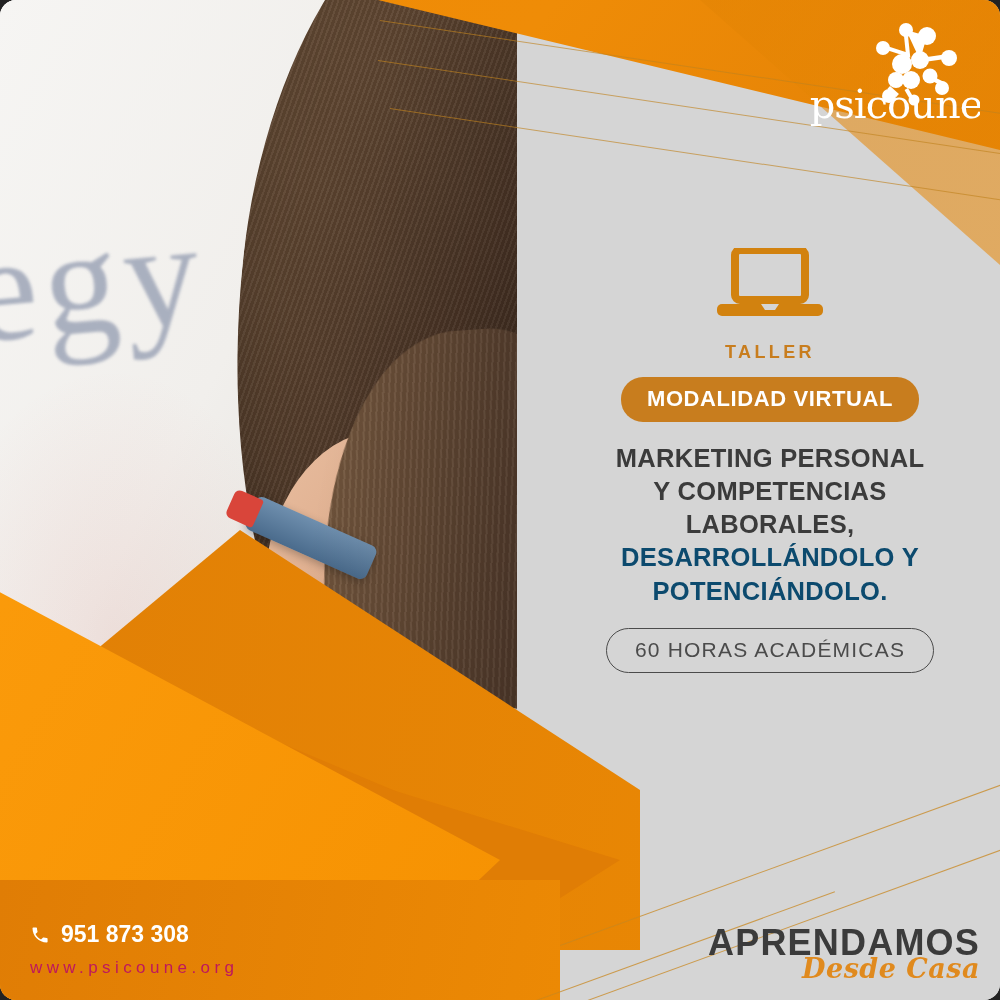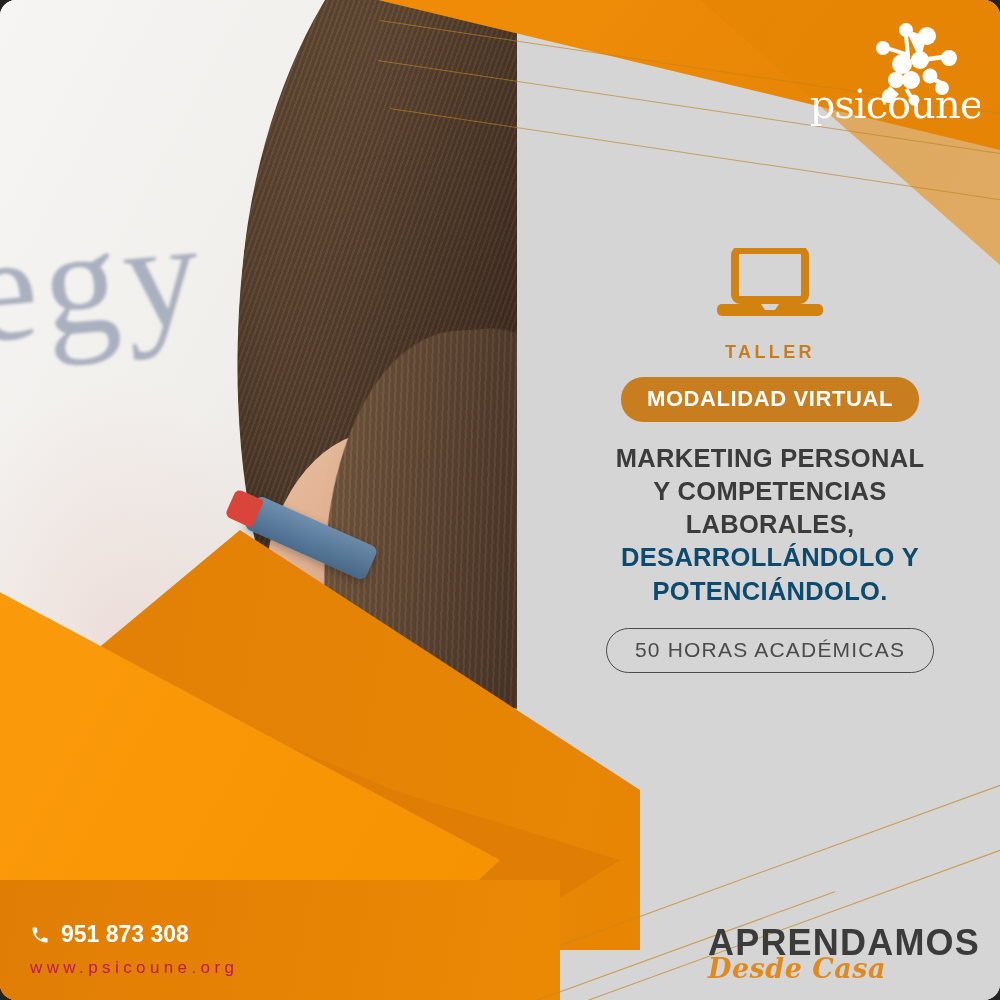--- a/index.html
+++ b/index.html
@@ -198,21 +198,21 @@
     padding:9px 28px 10px;
   }
 
   
   .footer-left{position:absolute;left:30px;bottom:22px;color:#fff;}
   .f-informes{font-size:19px;letter-spacing:.4px;margin-bottom:12px;}
   .f-phone{display:flex;align-items:center;gap:11px;font-size:23px;font-weight:bold;margin-bottom:10px;}
   .f-web{font-size:17px;letter-spacing:4.4px;color:#be185d;}
 
   
-  .footer-right{position:absolute;right:20px;bottom:18px;text-align:left;}
+  .footer-right{position:absolute;right:20px;bottom:18px;text-align:right;}
   .fr-1{font-size:36px;font-weight:bold;letter-spacing:1.2px;color:#3b3b3b;line-height:1;}
   .fr-2{font-family:"DejaVu Serif",serif;font-style:italic;font-weight:bold;
         font-size:27px;color:#e08a1e;line-height:1;margin-top:-6px;letter-spacing:.5px;}
 </style>
 </head>
 <body>
 
 <div class="poster">
 
   <div class="photo">
@@ -302,21 +302,21 @@
     <div class="badge">MODALIDAD VIRTUAL</div>
 
     <h1 class="title">
       <span>MARKETING PERSONAL</span><br>
       <span>Y COMPETENCIAS</span><br>
       <span>LABORALES,</span><br>
       <span class="hi">DESARROLLÁNDOLO Y</span><br>
       <span class="hi">POTENCIÁNDOLO.</span>
     </h1>
 
-    <div class="hours">50 HORAS ACADÉMICAS</div>
+    <div class="hours">60 HORAS ACADÉMICAS</div>
   </div>
 
   <div class="footer-left">
     <div class="f-phone">
       <svg width="20" height="20" viewBox="0 0 24 24">
         <path fill="#ffffff" d="M6.6 10.8c1.4 2.8 3.8 5.2 6.6 6.6l2.2-2.2c.3-.3.7-.4 1-.2 1.2.4 2.4.6 3.7.6.6 0 1 .4 1 1V20c0 .6-.4 1-1 1C10.6 21 3 13.4 3 4c0-.6.4-1 1-1h3.4c.6 0 1 .4 1 1 0 1.3.2 2.5.6 3.7.1.3 0 .7-.2 1l-2.2 2.1z"></path>
       </svg>
       <span>951 873 308</span>
     </div>
     <div class="f-web">www.psicoune.org</div>

